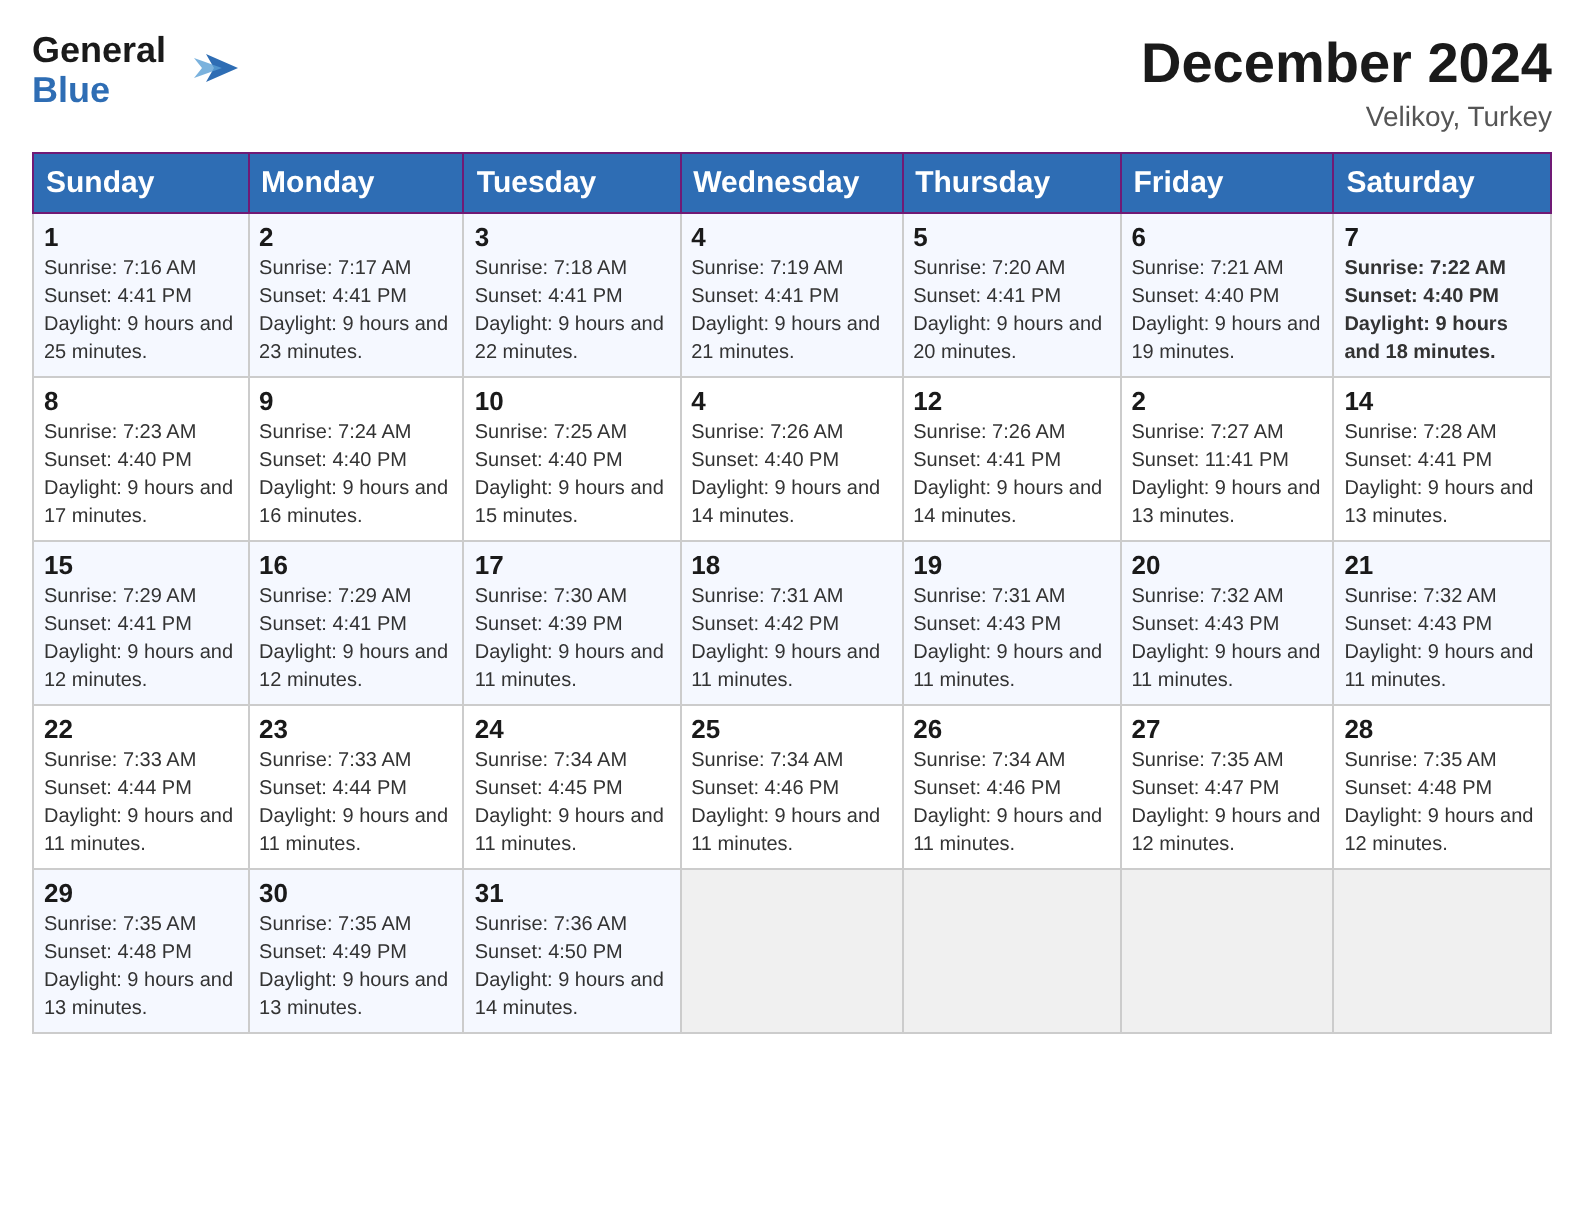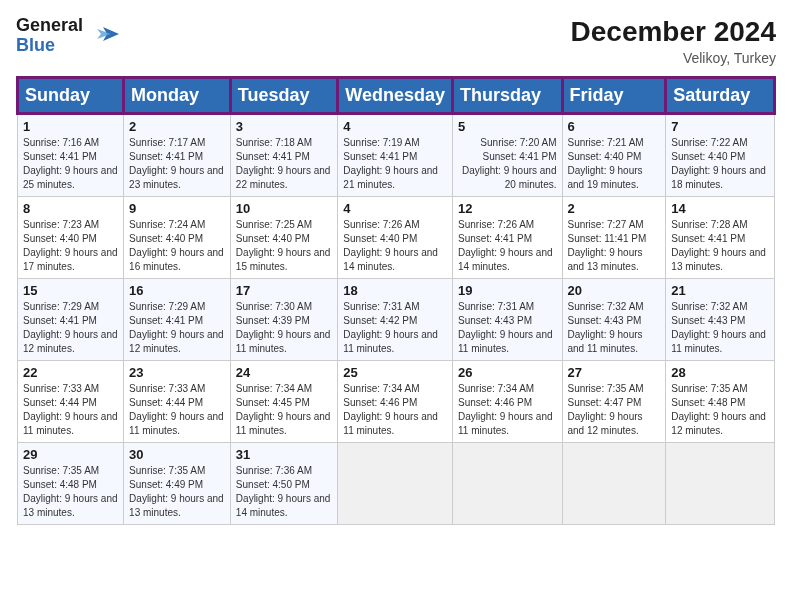--- a/index.html
+++ b/index.html
@@ -36,24 +36,24 @@
     }
     table {
       width: 100%;
       border-collapse: collapse;
       font-size: 11px;
     }
     thead tr th {
       background-color: #2e6db4;
       color: #fff;
       font-weight: bold;
-      font-size: 18px;
+      font-size: 15px;
       padding: 6px 6px;
       text-align: left;
-      border: 3px solid #701a75;
+      border: 1px solid #701a75;
     }
     tbody tr td {
       border: 1px solid #ccc;
       vertical-align: top;
       padding: 4px 5px;
       width: 113px;
       min-height: 70px;
       background: #fff;
     }
     tbody tr:nth-child(odd) td {
@@ -133,33 +133,33 @@
 Daylight: 9 hours and 22 minutes.</div>
         </td>
         <td>
           <span class="day-num">4</span>
           <div class="day-info" style="white-space: pre-line;">Sunrise: 7:19 AM
 Sunset: 4:41 PM
 Daylight: 9 hours and 21 minutes.</div>
         </td>
         <td>
           <span class="day-num">5</span>
-          <div class="day-info" style="white-space: pre-line; text-align: right;">Sunrise: 7:20 AM
+          <div class="day-info" style="white-space: pre-line;">Sunrise: 7:20 AM
 Sunset: 4:41 PM
 Daylight: 9 hours and 20 minutes.</div>
         </td>
         <td>
           <span class="day-num">6</span>
           <div class="day-info" style="white-space: pre-line;">Sunrise: 7:21 AM
 Sunset: 4:40 PM
 Daylight: 9 hours and 19 minutes.</div>
         </td>
         <td>
           <span class="day-num">7</span>
-          <div class="day-info" style="white-space: pre-line;">Sunrise: 7:22 AM
+          <div class="day-info" style="white-space: pre-line; font-weight: bold;">Sunrise: 7:22 AM
 Sunset: 4:40 PM
 Daylight: 9 hours and 18 minutes.</div>
         </td>
       </tr>
       <tr>
         <td>
           <span class="day-num">8</span>
           <div class="day-info" style="white-space: pre-line;">Sunrise: 7:23 AM
 Sunset: 4:40 PM
 Daylight: 9 hours and 17 minutes.</div>

